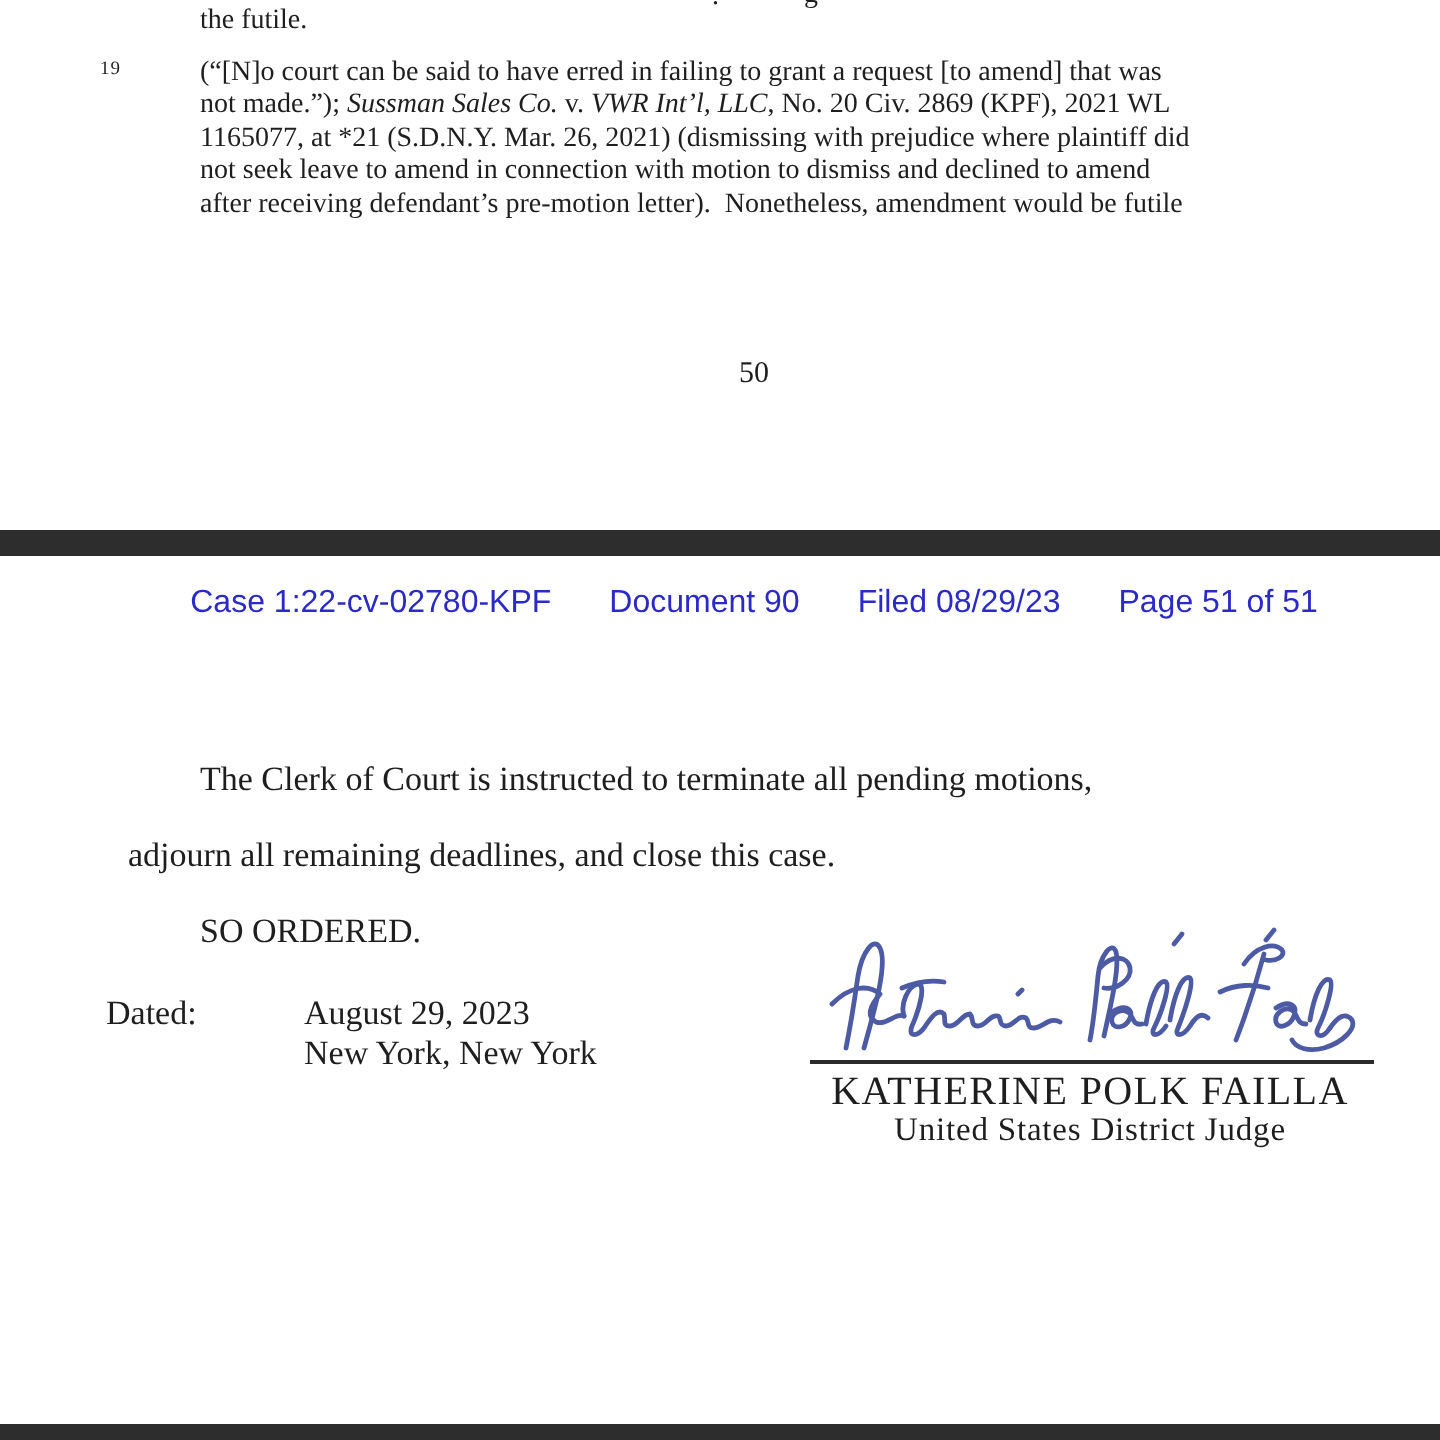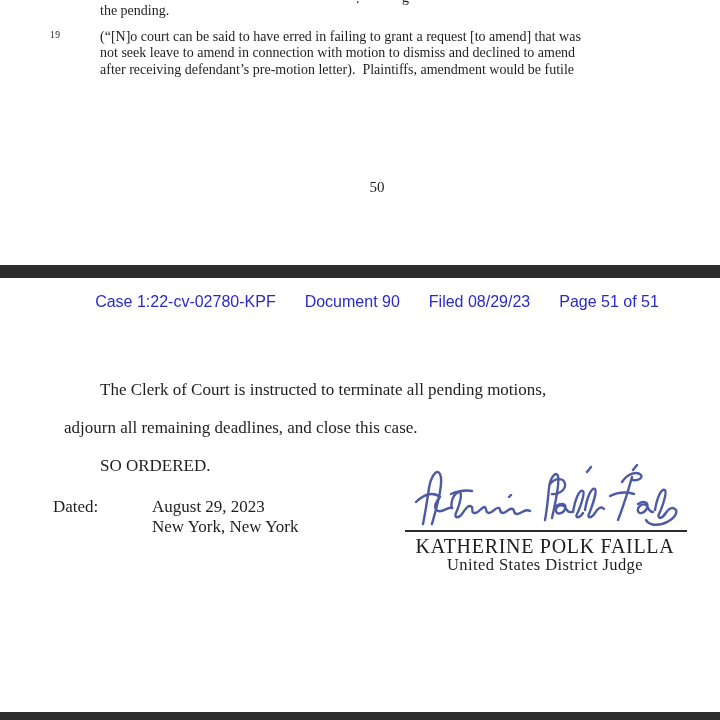--- a/index.html
+++ b/index.html
@@ -42,26 +42,28 @@
   .judge-title{left:398px;top:555px;width:294px;text-align:center;font-size:16.5px;letter-spacing:0.4px;}
 </style>
 </head>
 <body>
 
 <div class="abs" id="clipstrip">
   <span id="frag1">.</span>
   <span id="frag2">g</span>
 </div>
 
-<div class="abs prev-line">the pending.</div>
+<div class="abs prev-line">the futile.</div>
 <div class="abs fn-num">19</div>
 <div class="abs fn-block">
     <div class="fn-line"><span>(“[N]o court can be said to have erred in failing to grant a request [to amend] that was</span></div>
+    <div class="fn-line"><span>not made.”); </span><i>Sussman Sales Co.</i><span> v. </span><i>VWR Int’l, LLC</i><span>, No. 20 Civ. 2869 (KPF), 2021 WL</span></div>
+    <div class="fn-line"><span>1165077, at *21 (S.D.N.Y. Mar. 26, 2021) (dismissing with prejudice where plaintiff did</span></div>
     <div class="fn-line"><span>not seek leave to amend in connection with motion to dismiss and declined to amend</span></div>
-    <div class="fn-line"><span>after receiving defendant’s pre-motion letter).  Plaintiffs, amendment would be futile</span></div>
+    <div class="fn-line"><span>after receiving defendant’s pre-motion letter).  Nonetheless, amendment would be futile</span></div>
   </div>
 <div class="abs pageno">50</div>
 
 <div class="abs bar" style="background: rgb(45, 45, 45);"></div>
 
 <div class="abs stamp" style="color: rgb(42, 42, 200);">
     <span>Case 1:22-cv-02780-KPF</span>
     <span>Document 90</span>
     <span>Filed 08/29/23</span>
     <span>Page 51 of 51</span>

